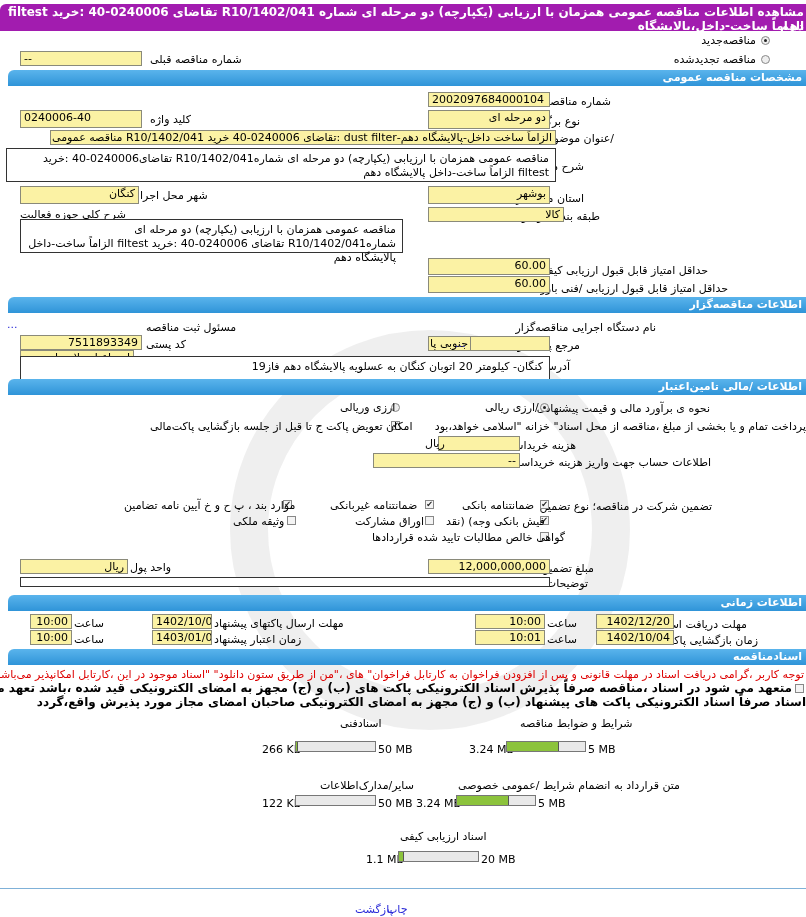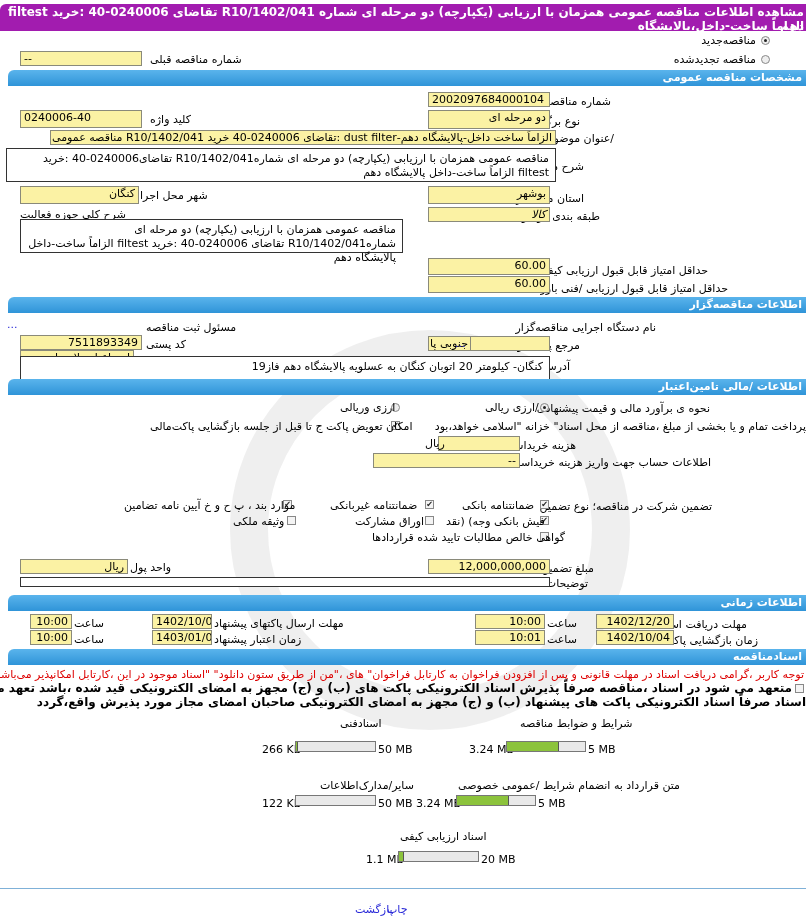--- a/index.html
+++ b/index.html
@@ -95,21 +95,21 @@
 
 <span class="lbl" style="right:222px; top:160px;">شرح مناقصه</span>
 <div class="box" style="left:6px; top:148px; width:550px; height:34px; white-space:normal;">مناقصه عمومی همزمان با ارزیابی  (یکپارچه) دو مرحله ای شمارهR10/1402/041  تقاضای0240006-40 :خرید      filtest الزاماً ساخت-داخل پالایشگاه دهم</div>
 
 <span class="lbl" style="right:222px; top:192px;">استان محل‌اجرا</span>
 <div class="inp rtl" style="left:428px; top:186px; width:122px; height:18px;">بوشهر</div>
 <span class="lbl" style="left:140px; top:189px;">شهر محل اجرا</span>
 <div class="inp rtl" style="left:20px; top:186px; width:119px; height:18px;">کنگان</div>
 
 <span class="lbl" style="right:206px; top:210px;">طبقه بندی موضوعی</span>
-<div class="inp rtl" style="left:428px; top:207px; width:122px;font-style:italic;">کالا</div>
+<div class="inp rtl" style="left:428px; top:207px; width:136px;">کالا</div>
 <span class="lbl" style="left:20px; top:208px;">شرح کلی حوزه فعالیت</span>
 <div class="box" style="left:20px; top:219px; width:383px; height:34px; white-space:normal;">مناقصه عمومی همزمان با ارزیابی  (یکپارچه) دو مرحله ای شمارهR10/1402/041  تقاضای 0240006-40 :خرید      filtest الزاماً ساخت-داخل پالایشگاه دهم</div>
 
 <span class="lbl" style="right:98px; top:264px;">حداقل  امتیاز قابل قبول  ارزیابی کیفی</span>
 <div class="inp" style="left:428px; top:258px; width:122px; height:17px; text-align:right;">60.00</div>
 <span class="lbl" style="right:78px; top:282px;">حداقل  امتیاز قابل قبول  ارزیابی /فنی بازرگانی</span>
 <div class="inp" style="left:428px; top:276px; width:122px; height:17px; text-align:right;">60.00</div>
 
 <div class="sec" style="top:297px;">
     <span>اطلاعات مناقصه‌گزار</span>

